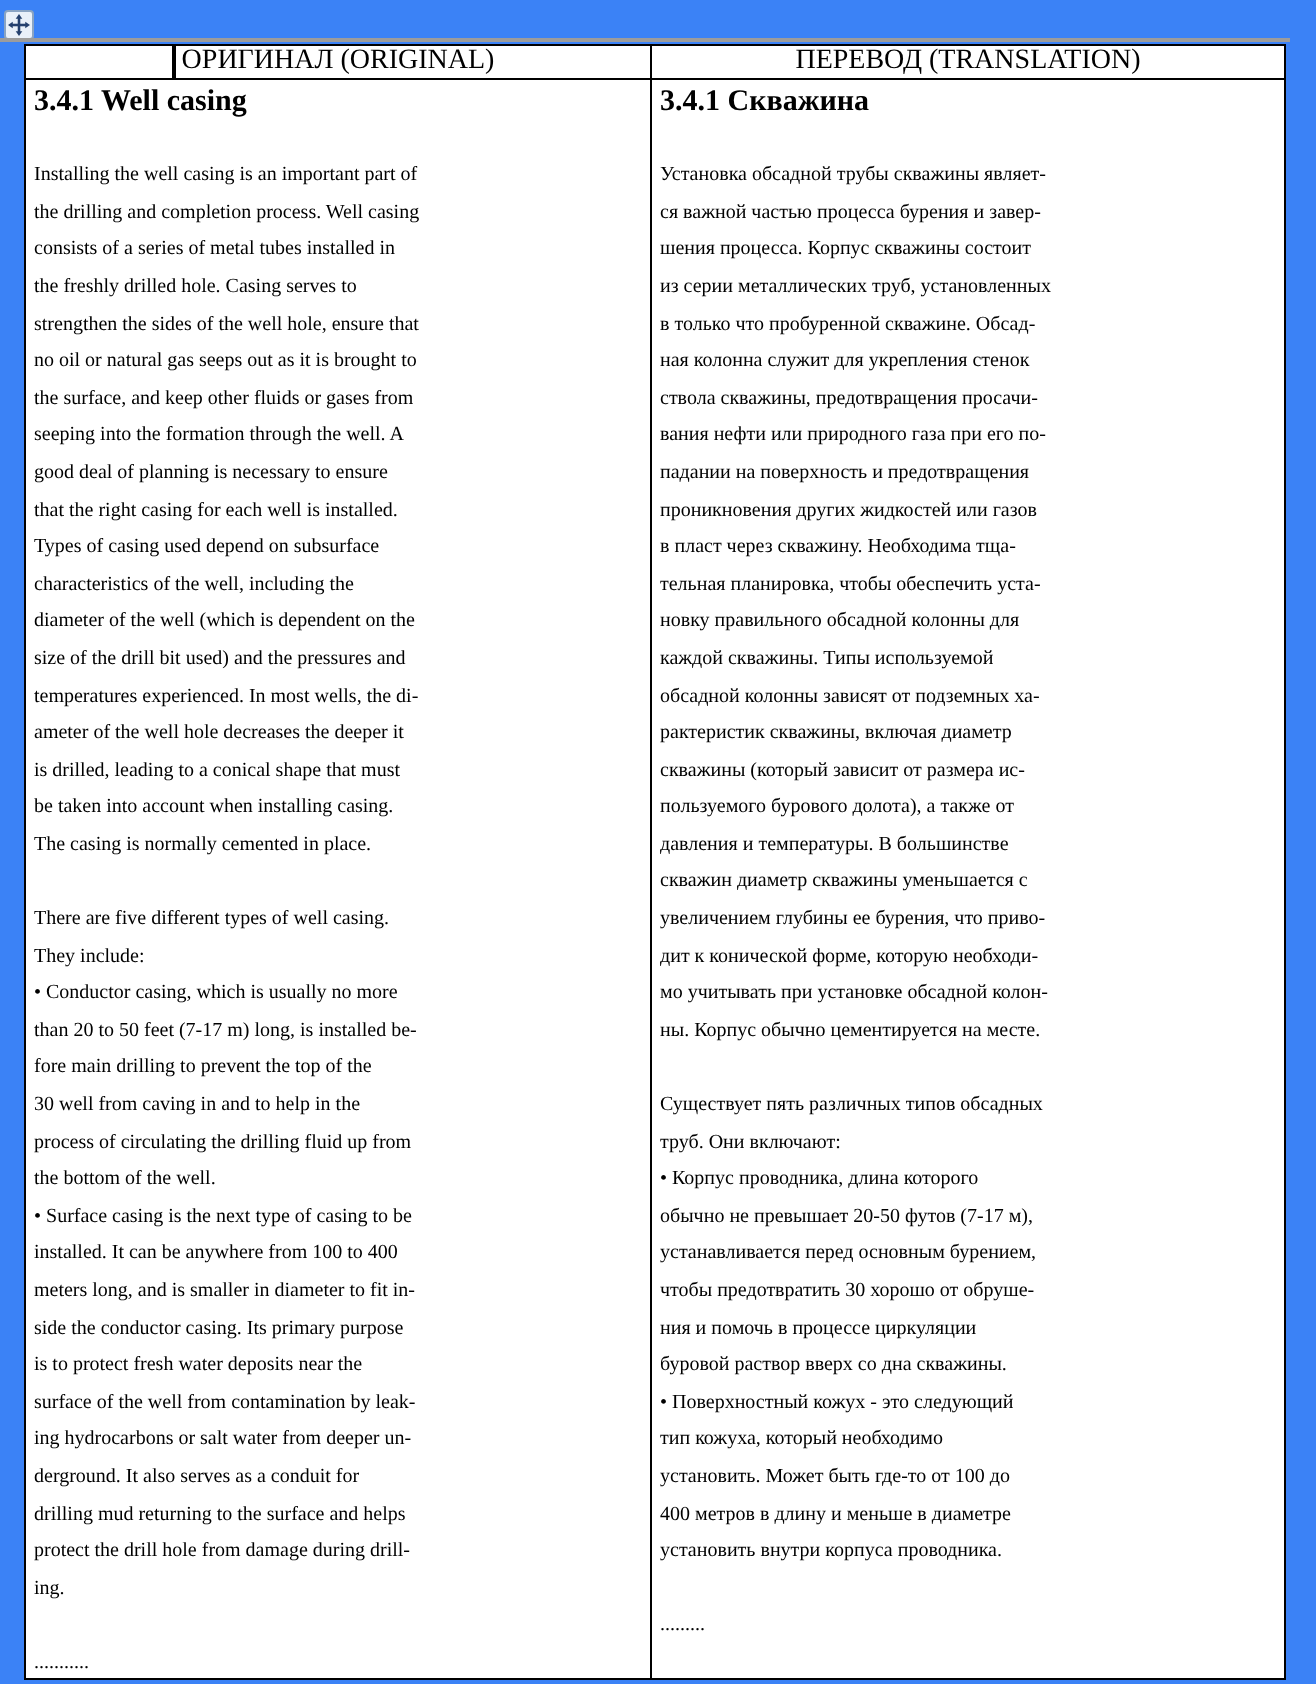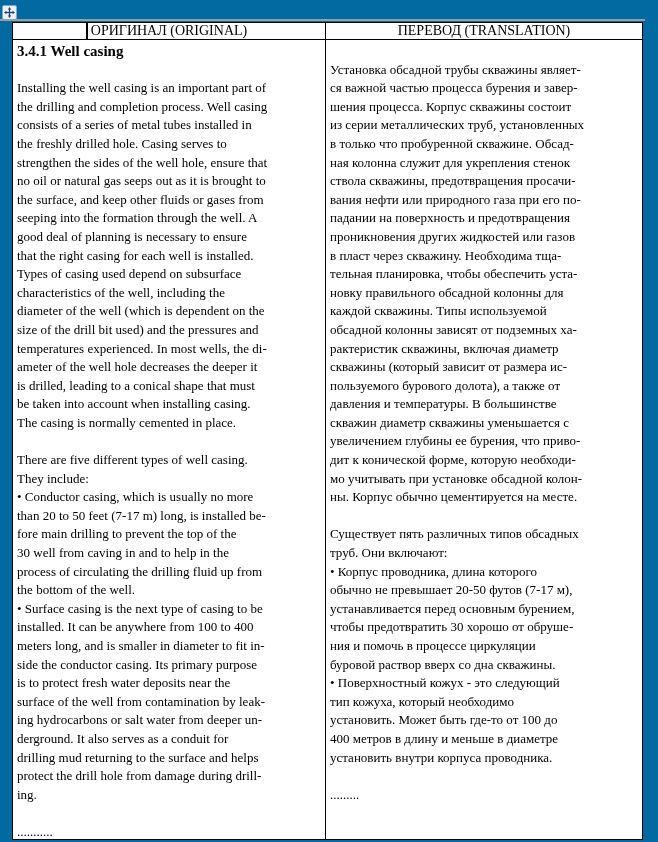--- a/index.html
+++ b/index.html
@@ -1,20 +1,20 @@
 <!DOCTYPE html>
 <html><head>
 <meta charset="utf-8">
 <style>
   html, body { margin: 0; padding: 0; background: #ffffff; }
   .page {
     position: relative;
     width: 658px;
     height: 842px;
-    background: #0369a1;
+    background: #3b82f6;
     font-family: "Liberation Serif", "DejaVu Serif", serif;
     color: #000000;
     overflow: hidden;
   }
   
   .move-handle {
     position: absolute;
     left: 2px;
     top: 5px;
     width: 15px;
@@ -67,21 +67,21 @@
     box-sizing: border-box;
   }
   .bcell-left { border-right: 1.5px solid #000000; }
   .section-heading {
     font-weight: bold;
     font-size: 15px;
     line-height: 18.6px;
     white-space: pre;
   }
   .bodytext {
-    font-size: 13px;
+    font-size: 10px;
     line-height: 18.6px;
     white-space: pre;
   }
   
   .cursor-line {
     position: absolute;
     left: 73px;
     top: 0;
     width: 1.5px;
     height: 15.5px;
@@ -158,20 +158,21 @@
 ing hydrocarbons or salt water from deeper un-
 derground. It also serves as a conduit for
 drilling mud returning to the surface and helps
 protect the drill hole from damage during drill-
 ing.
 
 ...........</div>
     </div>
 
     <div class="bcell">
+      <div class="section-heading">3.4.1 Скважина</div>
       <div class="bodytext">
 Установка обсадной трубы скважины являет-
 ся важной частью процесса бурения и завер-
 шения процесса. Корпус скважины состоит
 из серии металлических труб, установленных
 в только что пробуренной скважине. Обсад-
 ная колонна служит для укрепления стенок
 ствола скважины, предотвращения просачи-
 вания нефти или природного газа при его по-
 падании на поверхность и предотвращения

